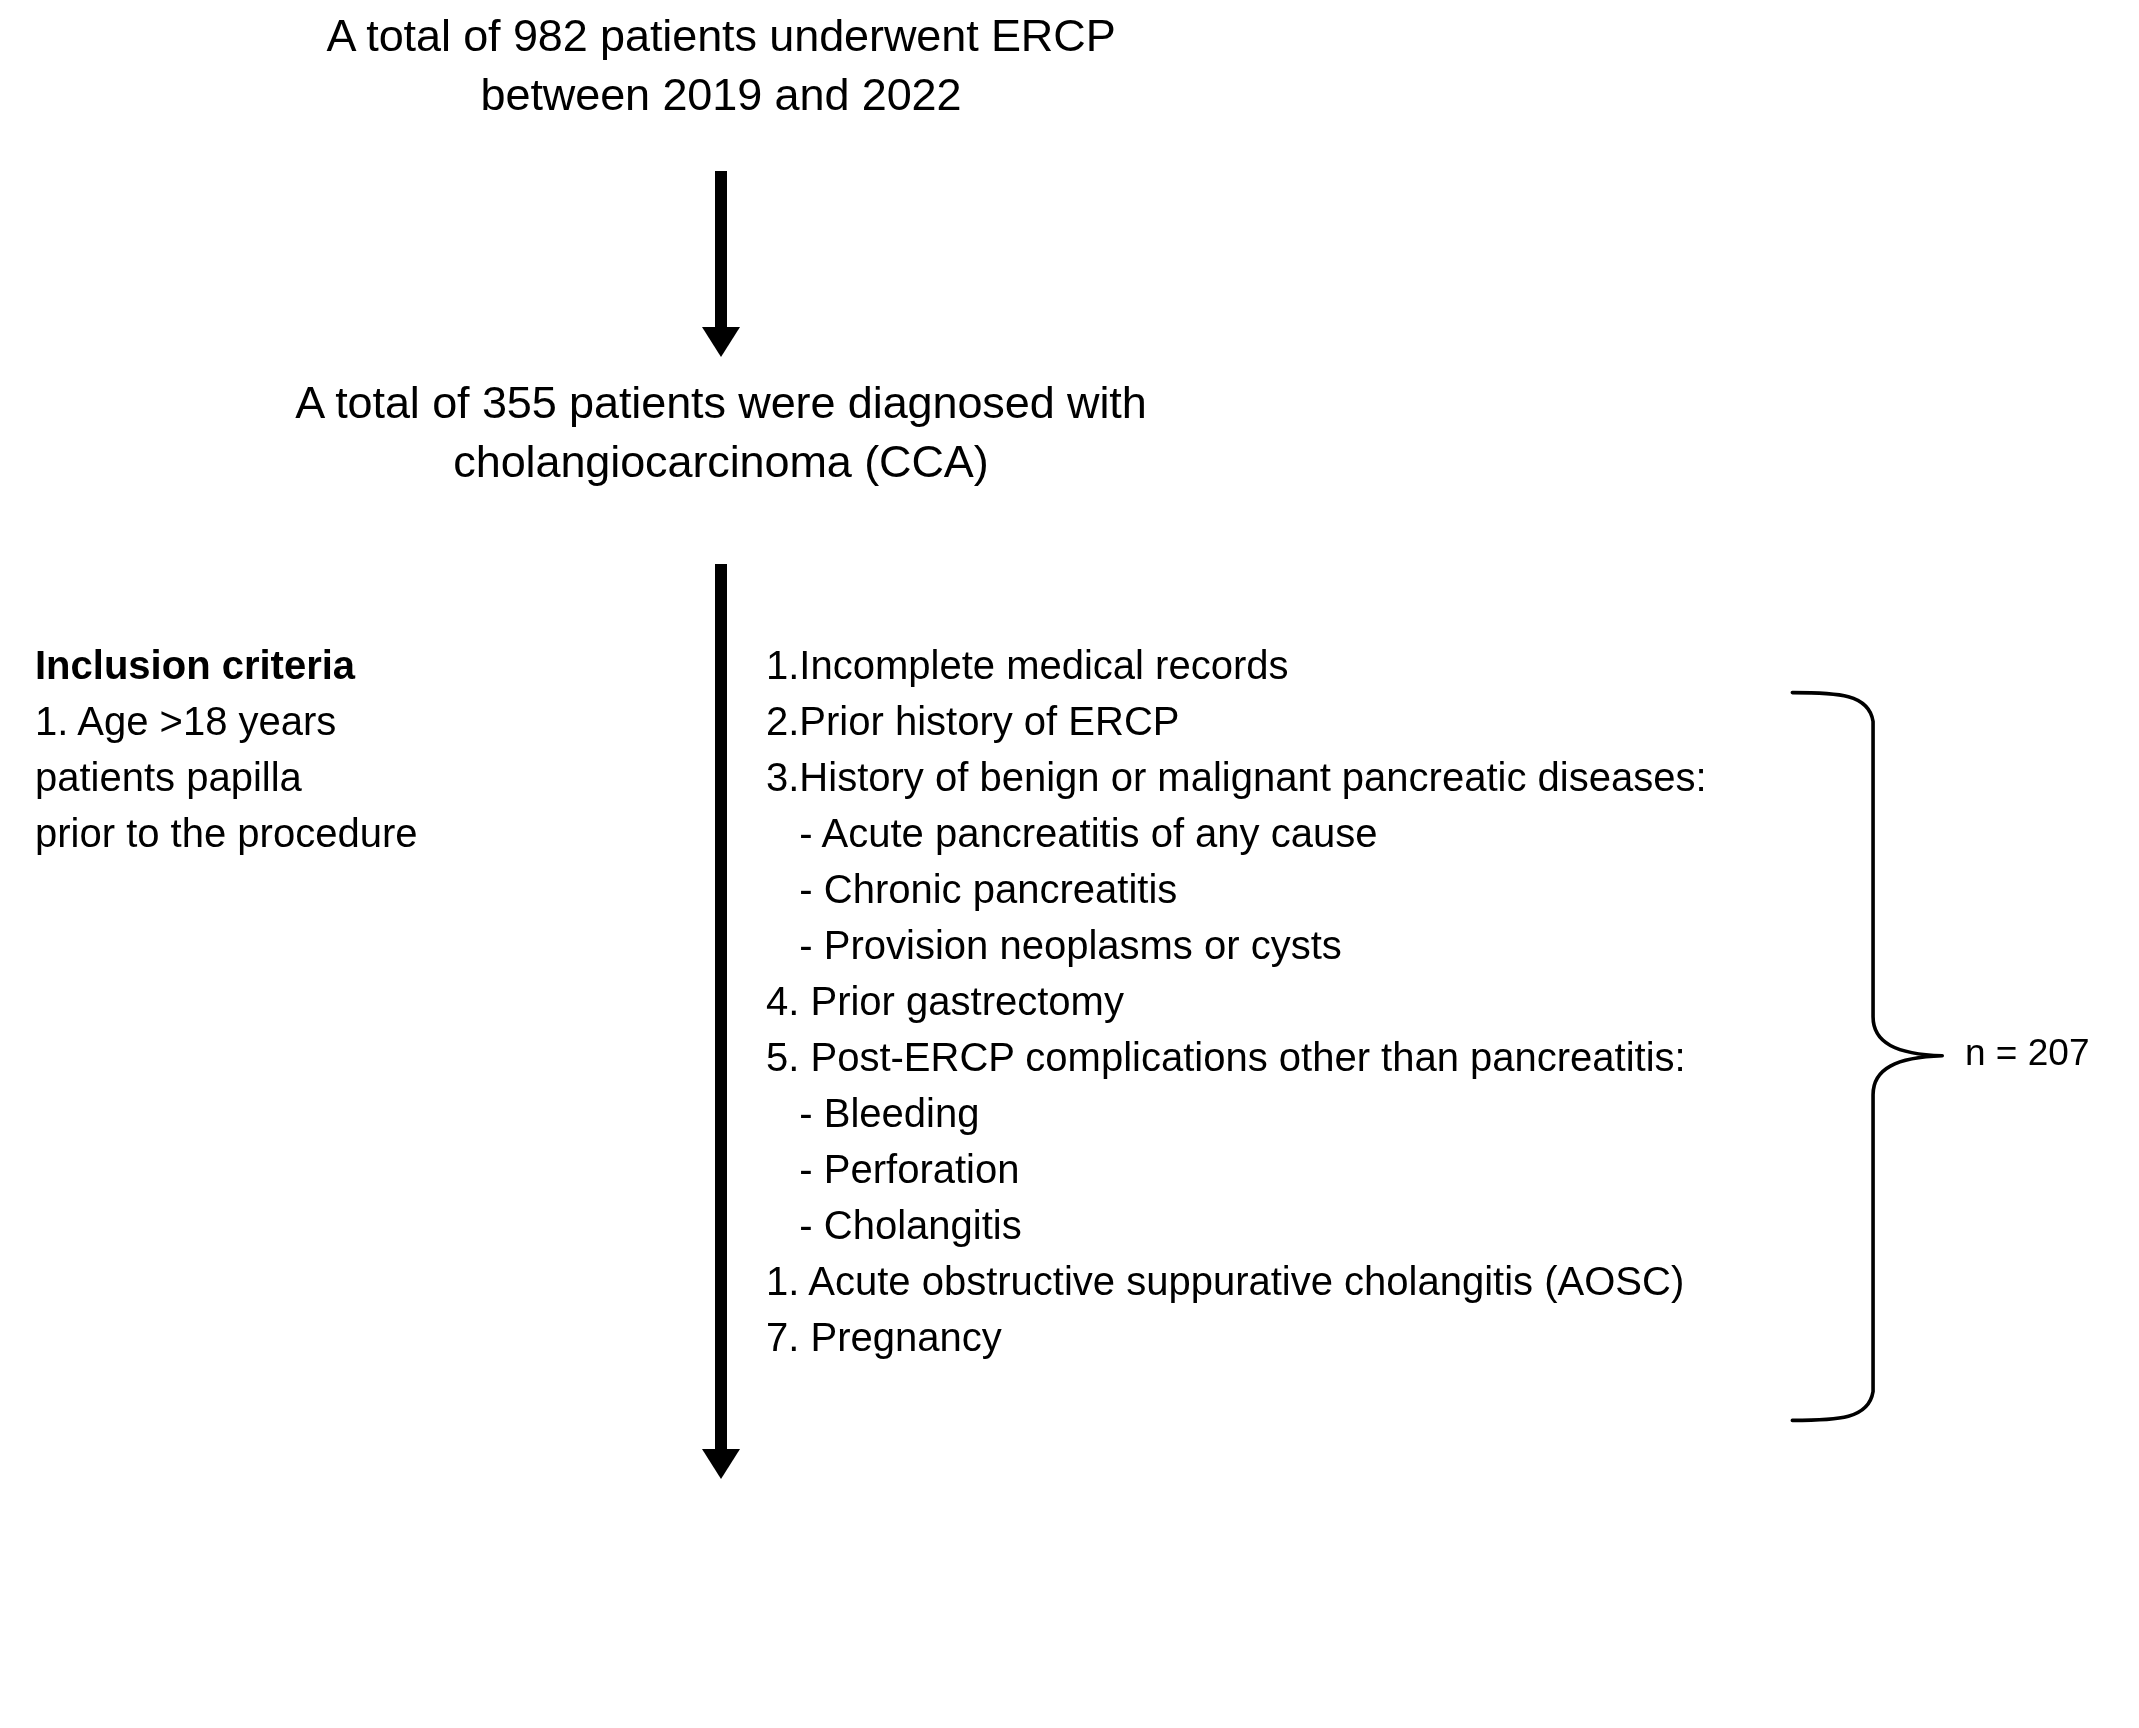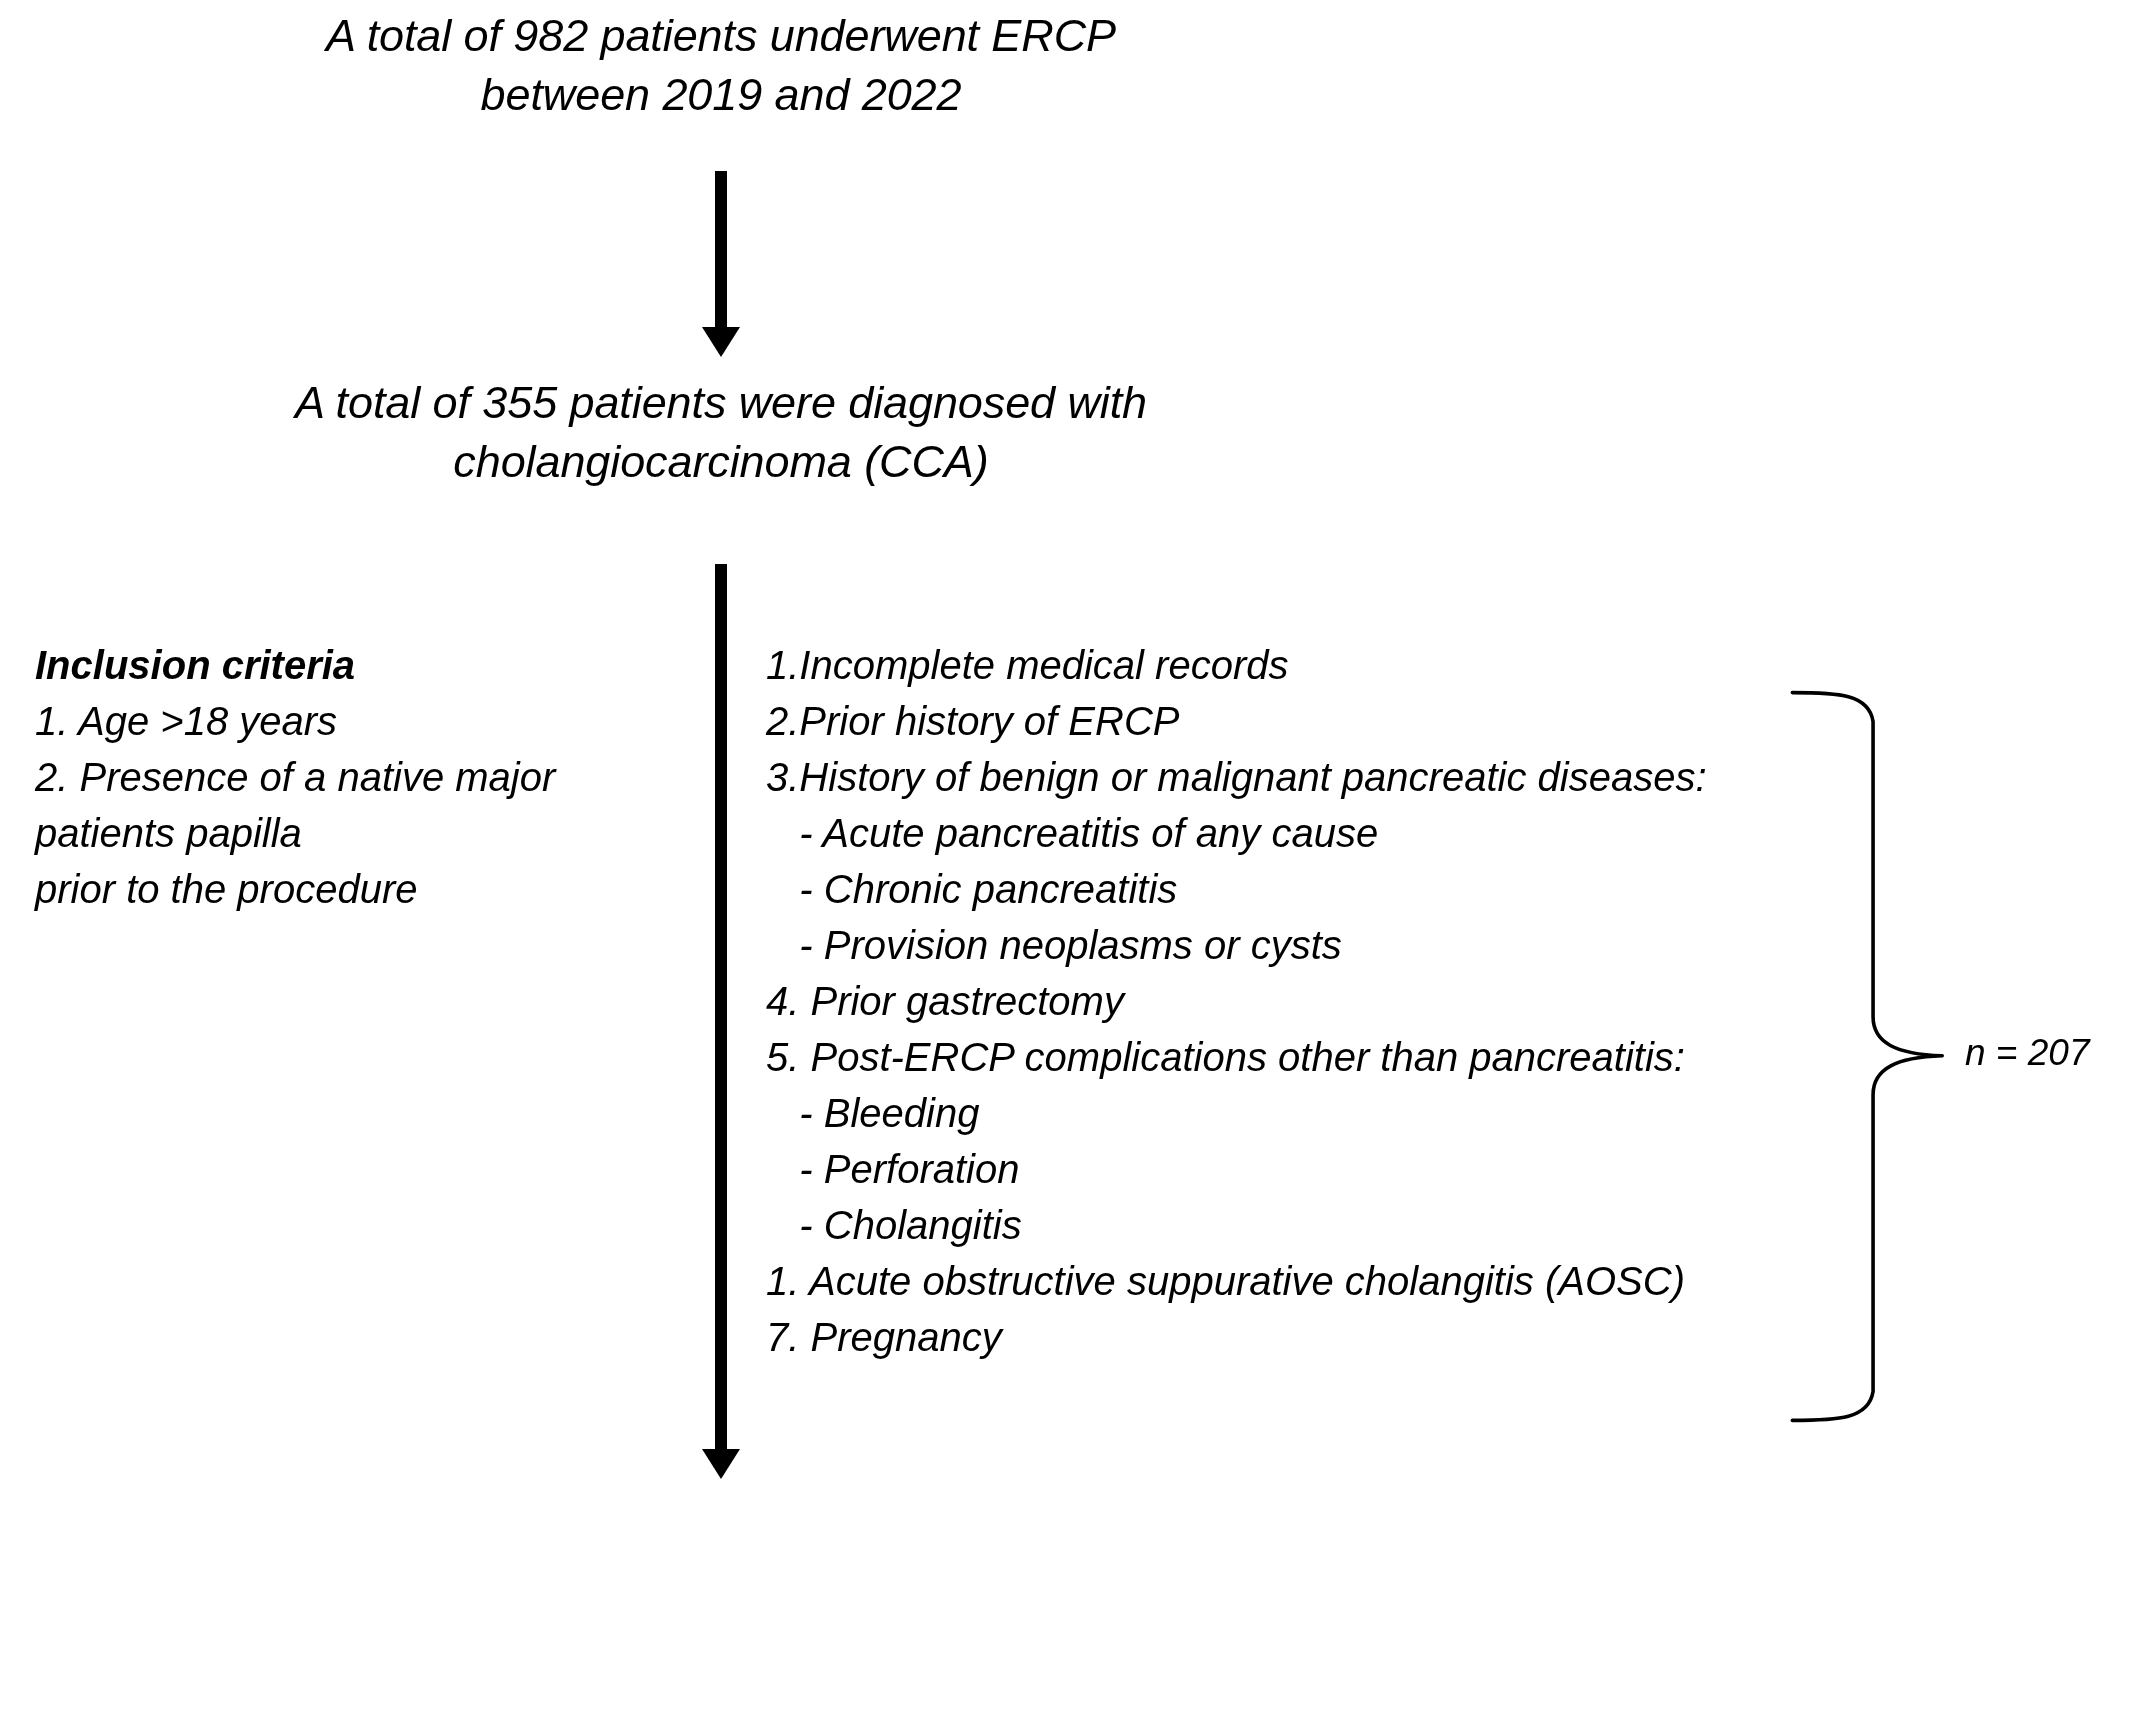--- a/index.html
+++ b/index.html
@@ -10,21 +10,20 @@
   body {
     font-family: "Liberation Sans", "DejaVu Sans", sans-serif;
     color: #000000;
   }
   #canvas {
     position: relative;
     width: 2140px;
     height: 1728px;
     background: #ffffff;
     overflow: hidden;
-    font-style: italic;
   }
   .abs { position: absolute; }
 
   
   .flow-box {
     text-align: center;
     font-size: 45px;
     line-height: 59px;
     color: #000;
     white-space: pre-line;
@@ -90,21 +89,20 @@
 
   <div class="abs flow-box" id="box-middle">A total of 355 patients were diagnosed with
 cholangiocarcinoma (CCA)</div>
 
   <div class="abs arrow-shaft" id="arrow2-shaft"></div>
   <div class="abs arrow-head" id="arrow2-head"></div>
 
   <div class="abs criteria" id="inclusion">
     <div class="head">Inclusion criteria</div>
     <div class="line">1. Age &gt;18 years</div>
-    <div class="line">2. Presence of a native major</div>
     <div class="line">patients papilla</div>
     <div class="line">prior to the procedure</div>
   </div>
 
   <div class="abs criteria" id="exclusion">
     <div class="line">1.Incomplete medical records</div>
     <div class="line">2.Prior history of ERCP</div>
     <div class="line">3.History of benign or malignant pancreatic diseases:</div>
     <div class="line">   - Acute pancreatitis of any cause</div>
     <div class="line">   - Chronic pancreatitis</div>

